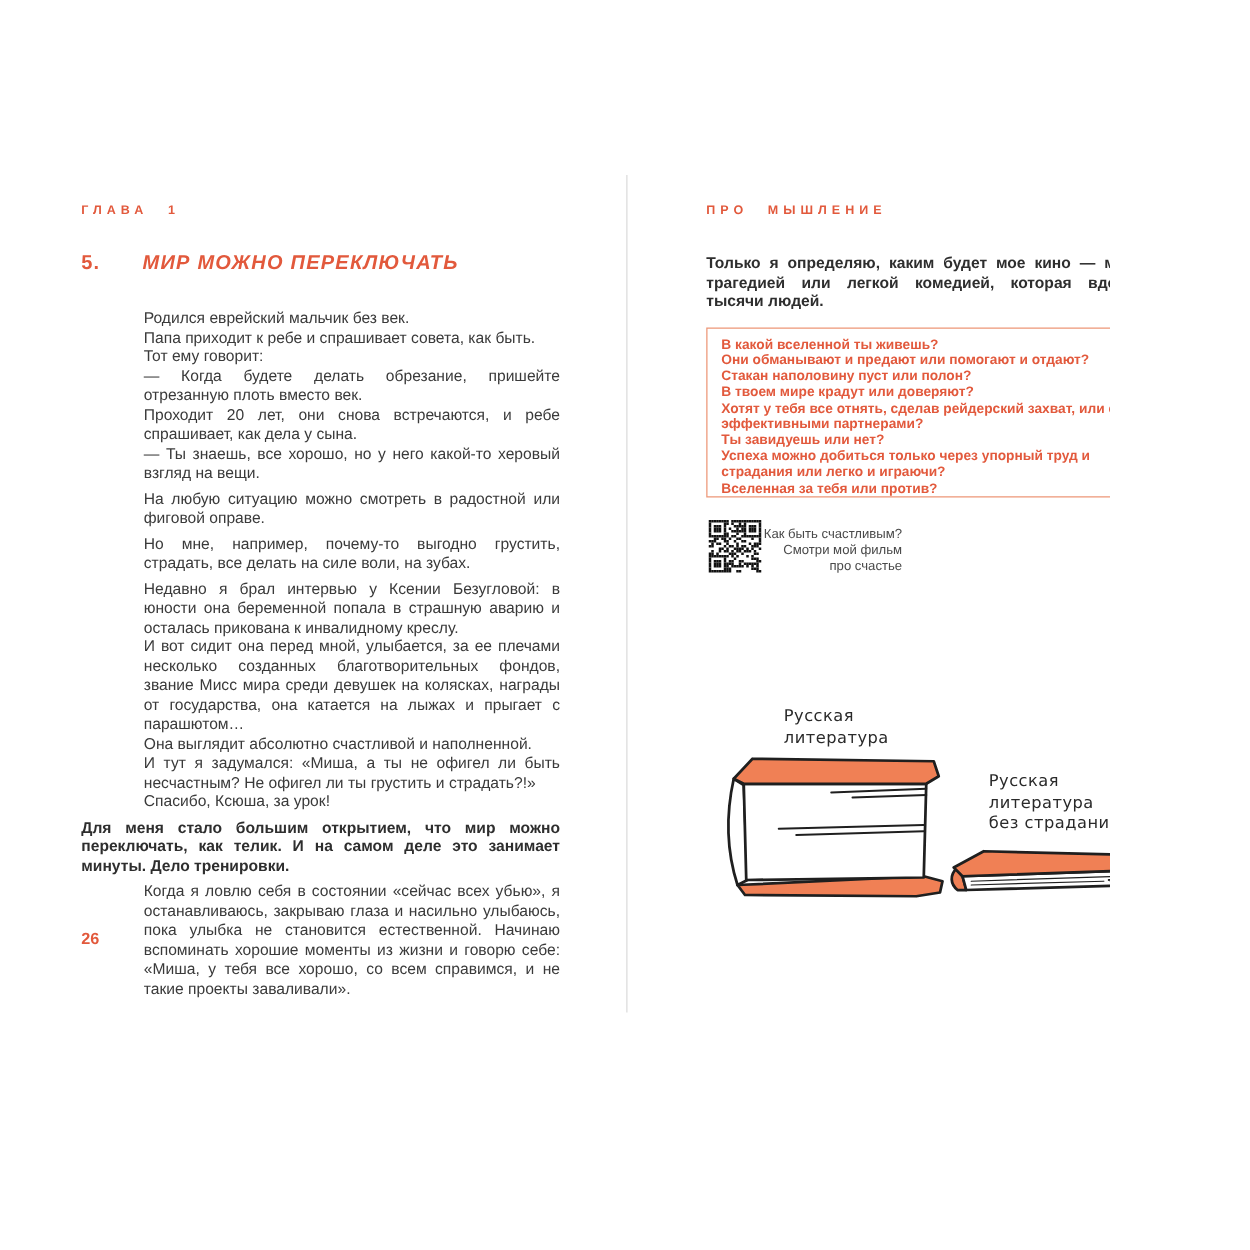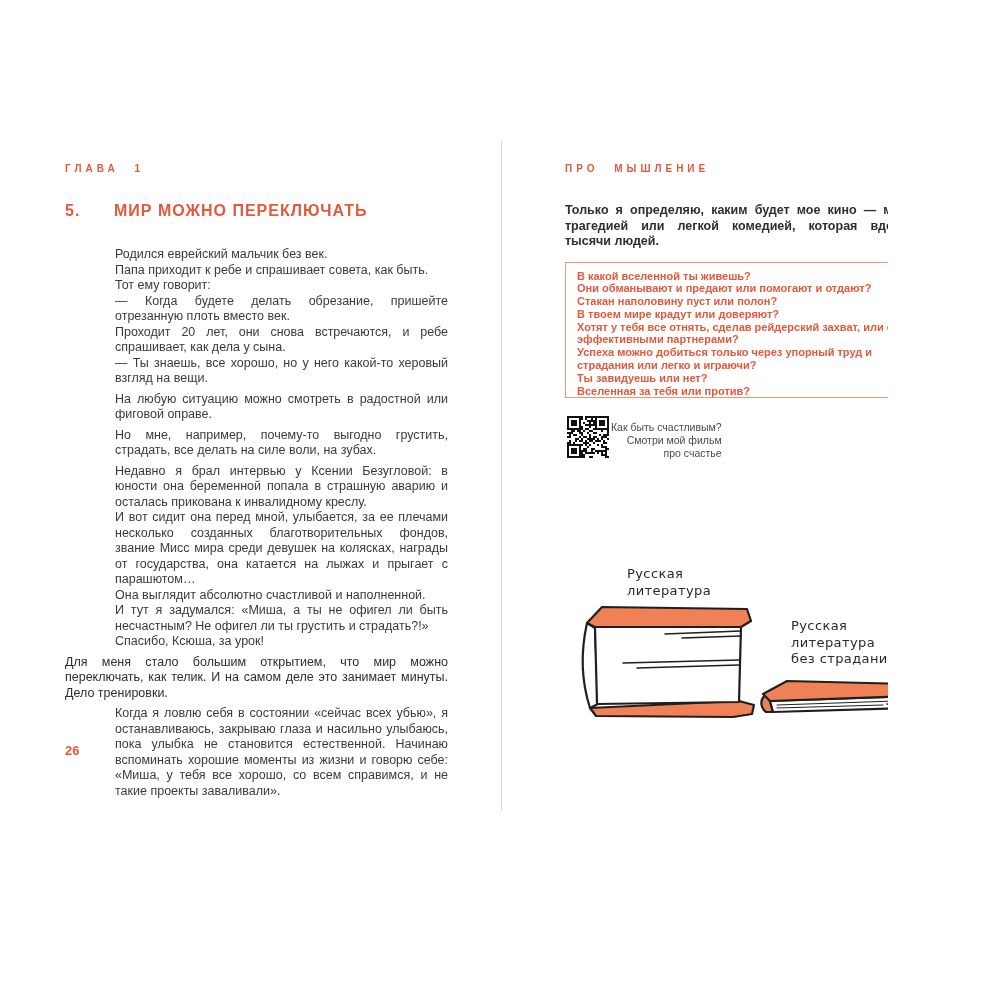--- a/index.html
+++ b/index.html
@@ -17,27 +17,27 @@
 
   .divider{position:absolute;left:501px;top:140px;width:1px;height:670px;background:var(--divider);}
 
   .chapter{font-size:10px;font-weight:bold;letter-spacing:4px;word-spacing:9px;color:var(--accent);}
 
   .pageL{position:absolute;left:65px;top:163px;width:383px;}
   .pageR{position:absolute;left:565px;top:163px;width:372px;}
 
   .sec-head{display:flex;margin-top:28px;color:var(--accent);font-weight:bold;font-size:16px;letter-spacing:1px;}
   .sec-num{width:49px;flex:0 0 49px;}
-  .sec-title{flex:1;}
+  .sec-title{flex:1;font-style:italic;}
 
   .body-indent{padding-left:50px;}
   .bodytxt{font-size:12.5px;line-height:15.5px;color:var(--body-text);text-align:justify;}
   .blk{margin-top:5px;}
   .first-blk{margin-top:27px;}
-  .boldp{margin-top:5px;font-weight:normal;font-size:12.5px;line-height:15.5px;color:var(--bold-text);text-align:justify;}
+  .boldp{margin-top:5px;font-weight:bold;font-size:12.5px;line-height:15.5px;color:var(--bold-text);text-align:justify;}
   .closing{margin-top:5px;}
 
   .pn{position:absolute;top:743px;font-weight:bold;font-size:13px;color:var(--accent);text-align:center;}
   .pn-left{left:65px;}
   .pn-right{left:837px;width:100px;text-align:right;}
 
   .lead{margin-top:29px;font-weight:bold;font-size:12.5px;line-height:15.5px;color:var(--bold-text);text-align:justify;}
   .qbox{margin-top:12px;border:1px solid var(--box-border);padding:7px 11px 0 11px;}
   .qbox .line{font-weight:bold;font-size:11px;line-height:12.8px;color:var(--accent);}
 
@@ -98,22 +98,22 @@
     <div class="chapter">ПРО МЫШЛЕНИЕ</div>
 
     <div class="lead">Только я определяю, каким будет мое кино — мрачной трагедией или легкой комедией, которая вдохновит тысячи людей.</div>
 
     <div class="qbox">
         <div class="line">В какой вселенной ты живешь?</div>
         <div class="line">Они обманывают и предают или помогают и отдают?</div>
         <div class="line">Стакан наполовину пуст или полон?</div>
         <div class="line">В твоем мире крадут или доверяют?</div>
         <div class="line">Хотят у тебя все отнять, сделав рейдерский захват, или стать эффективными партнерами?</div>
+        <div class="line">Ты завидуешь или нет?</div>
         <div class="line">Успеха можно добиться только через упорный труд и страдания или легко и играючи?</div>
-        <div class="line">Ты завидуешь или нет?</div>
         <div class="line">Вселенная за тебя или против?</div>
       </div>
 
     <div class="qr-wrap">
       <div class="qr-box" id="qr"><svg width="46" height="46" viewBox="0 0 46 46">
             <rect width="46" height="46" fill="#fff"></rect>
             <rect x="2" y="2" width="2" height="2" fill="#111"></rect>
             <rect x="4" y="2" width="2" height="2" fill="#111"></rect>
             <rect x="6" y="2" width="2" height="2" fill="#111"></rect>
             <rect x="8" y="2" width="2" height="2" fill="#111"></rect>

